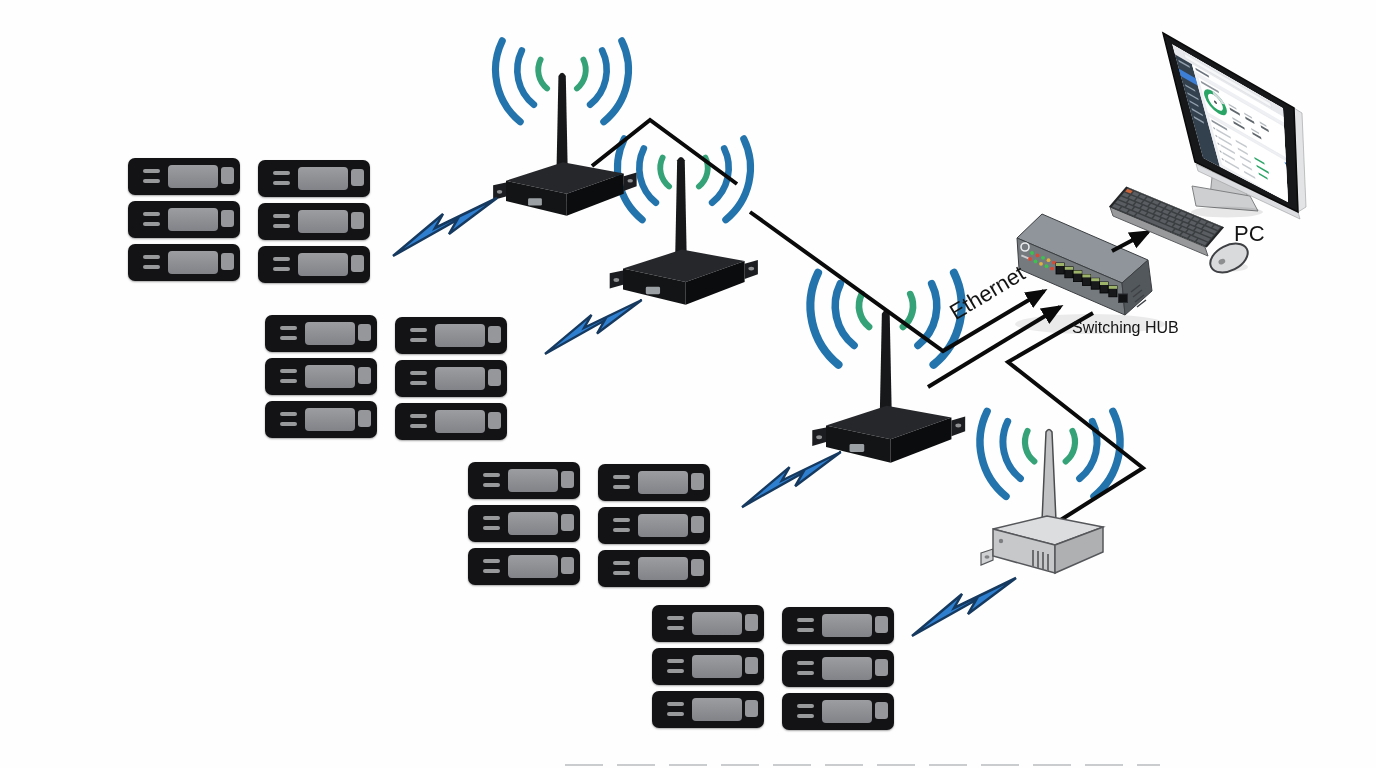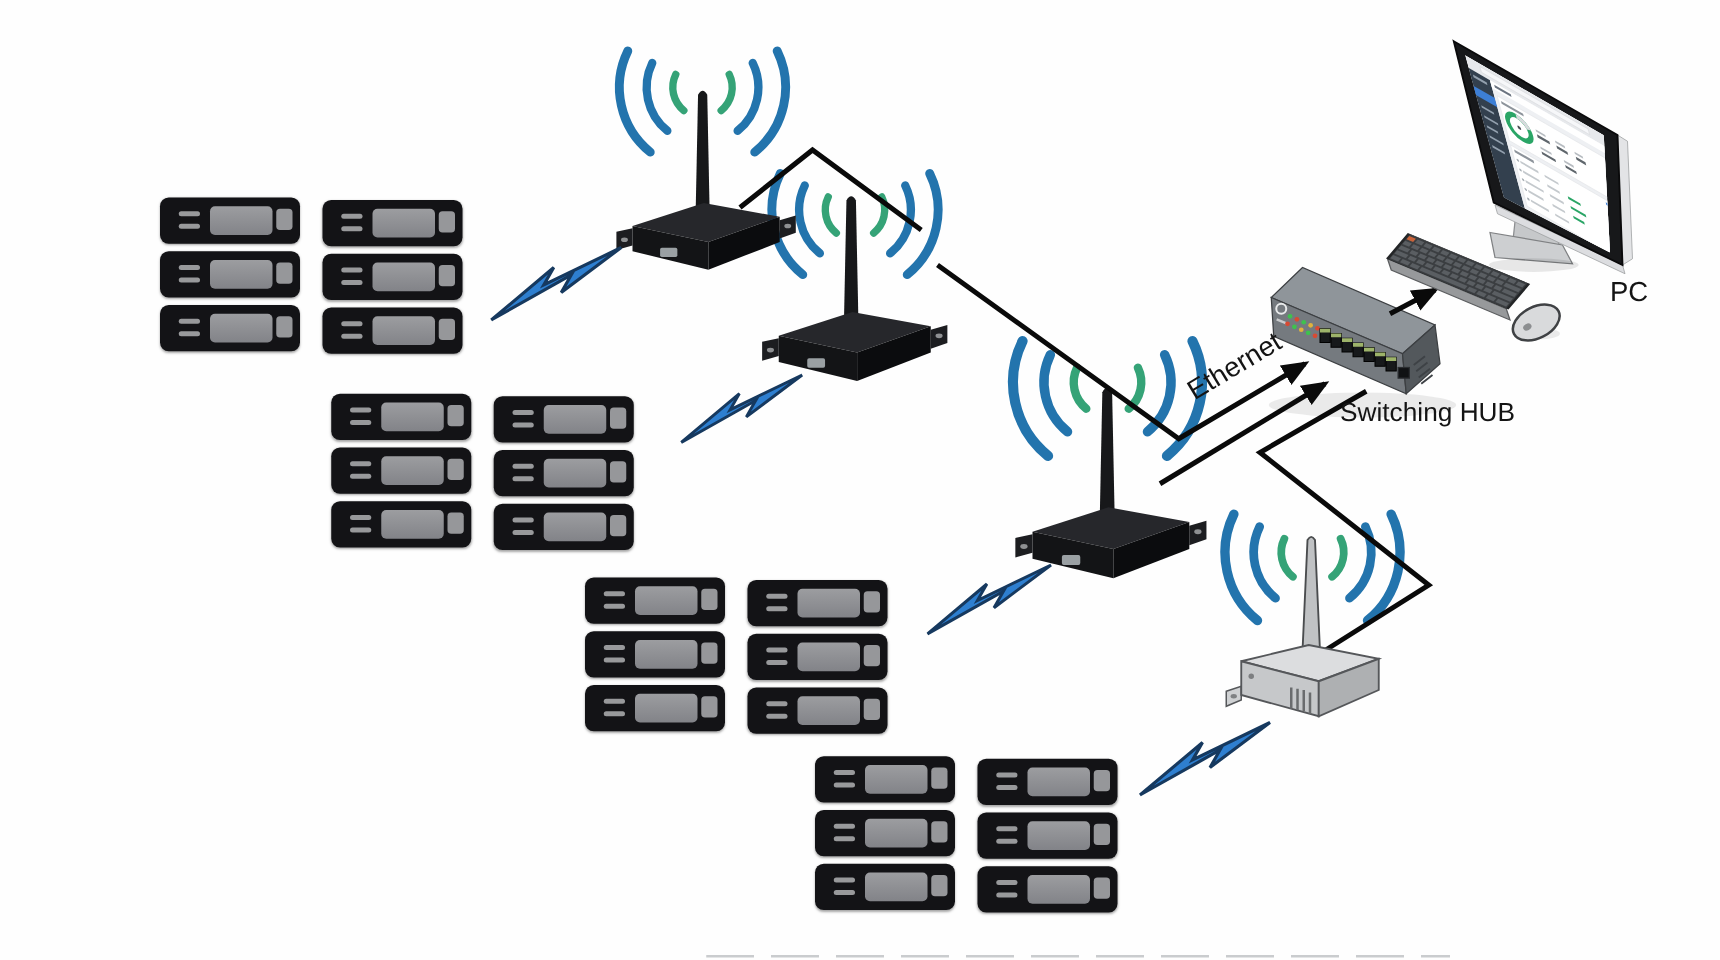--- a/index.html
+++ b/index.html
@@ -18,22 +18,22 @@
   .meter .screen{position:absolute;left:40px;top:7px;width:50px;height:23px;
                  background:linear-gradient(180deg,#9c9da0,#828388);border-radius:4px;}
   .meter .btn{position:absolute;right:6px;top:9px;width:13px;height:17px;background:#96979a;border-radius:3px;}
   #g1{left:128px;top:158px}
   #g2{left:265px;top:315px}
   #g3{left:468px;top:462px}
   #g4{left:652px;top:605px}
   
   .lbl{position:absolute;color:#141414;white-space:nowrap;}
   #ethernet{left:946px;top:280px;font-size:22px;transform:rotate(-31deg);transform-origin:center;}
-  #hub-label{left:1072px;top:319px;font-size:21px;}
-  #pc-label{left:1288px;top:221px;font-size:22px;}
+  #hub-label{left:1072px;top:319px;font-size:16px;}
+  #pc-label{left:1234px;top:221px;font-size:22px;}
   
   #bottom-line{position:absolute;left:565px;top:764px;width:595px;height:2px;opacity:.45;
     background:repeating-linear-gradient(90deg,#8a8f94 0 38px,transparent 38px 52px);}
 </style>
 </head>
 <body>
 
 <svg id="canvas" width="1376" height="768" viewBox="0 0 1376 768">
   <defs>
     <marker id="arr" markerUnits="userSpaceOnUse" markerWidth="26" markerHeight="20" refX="18" refY="9" orient="auto">

